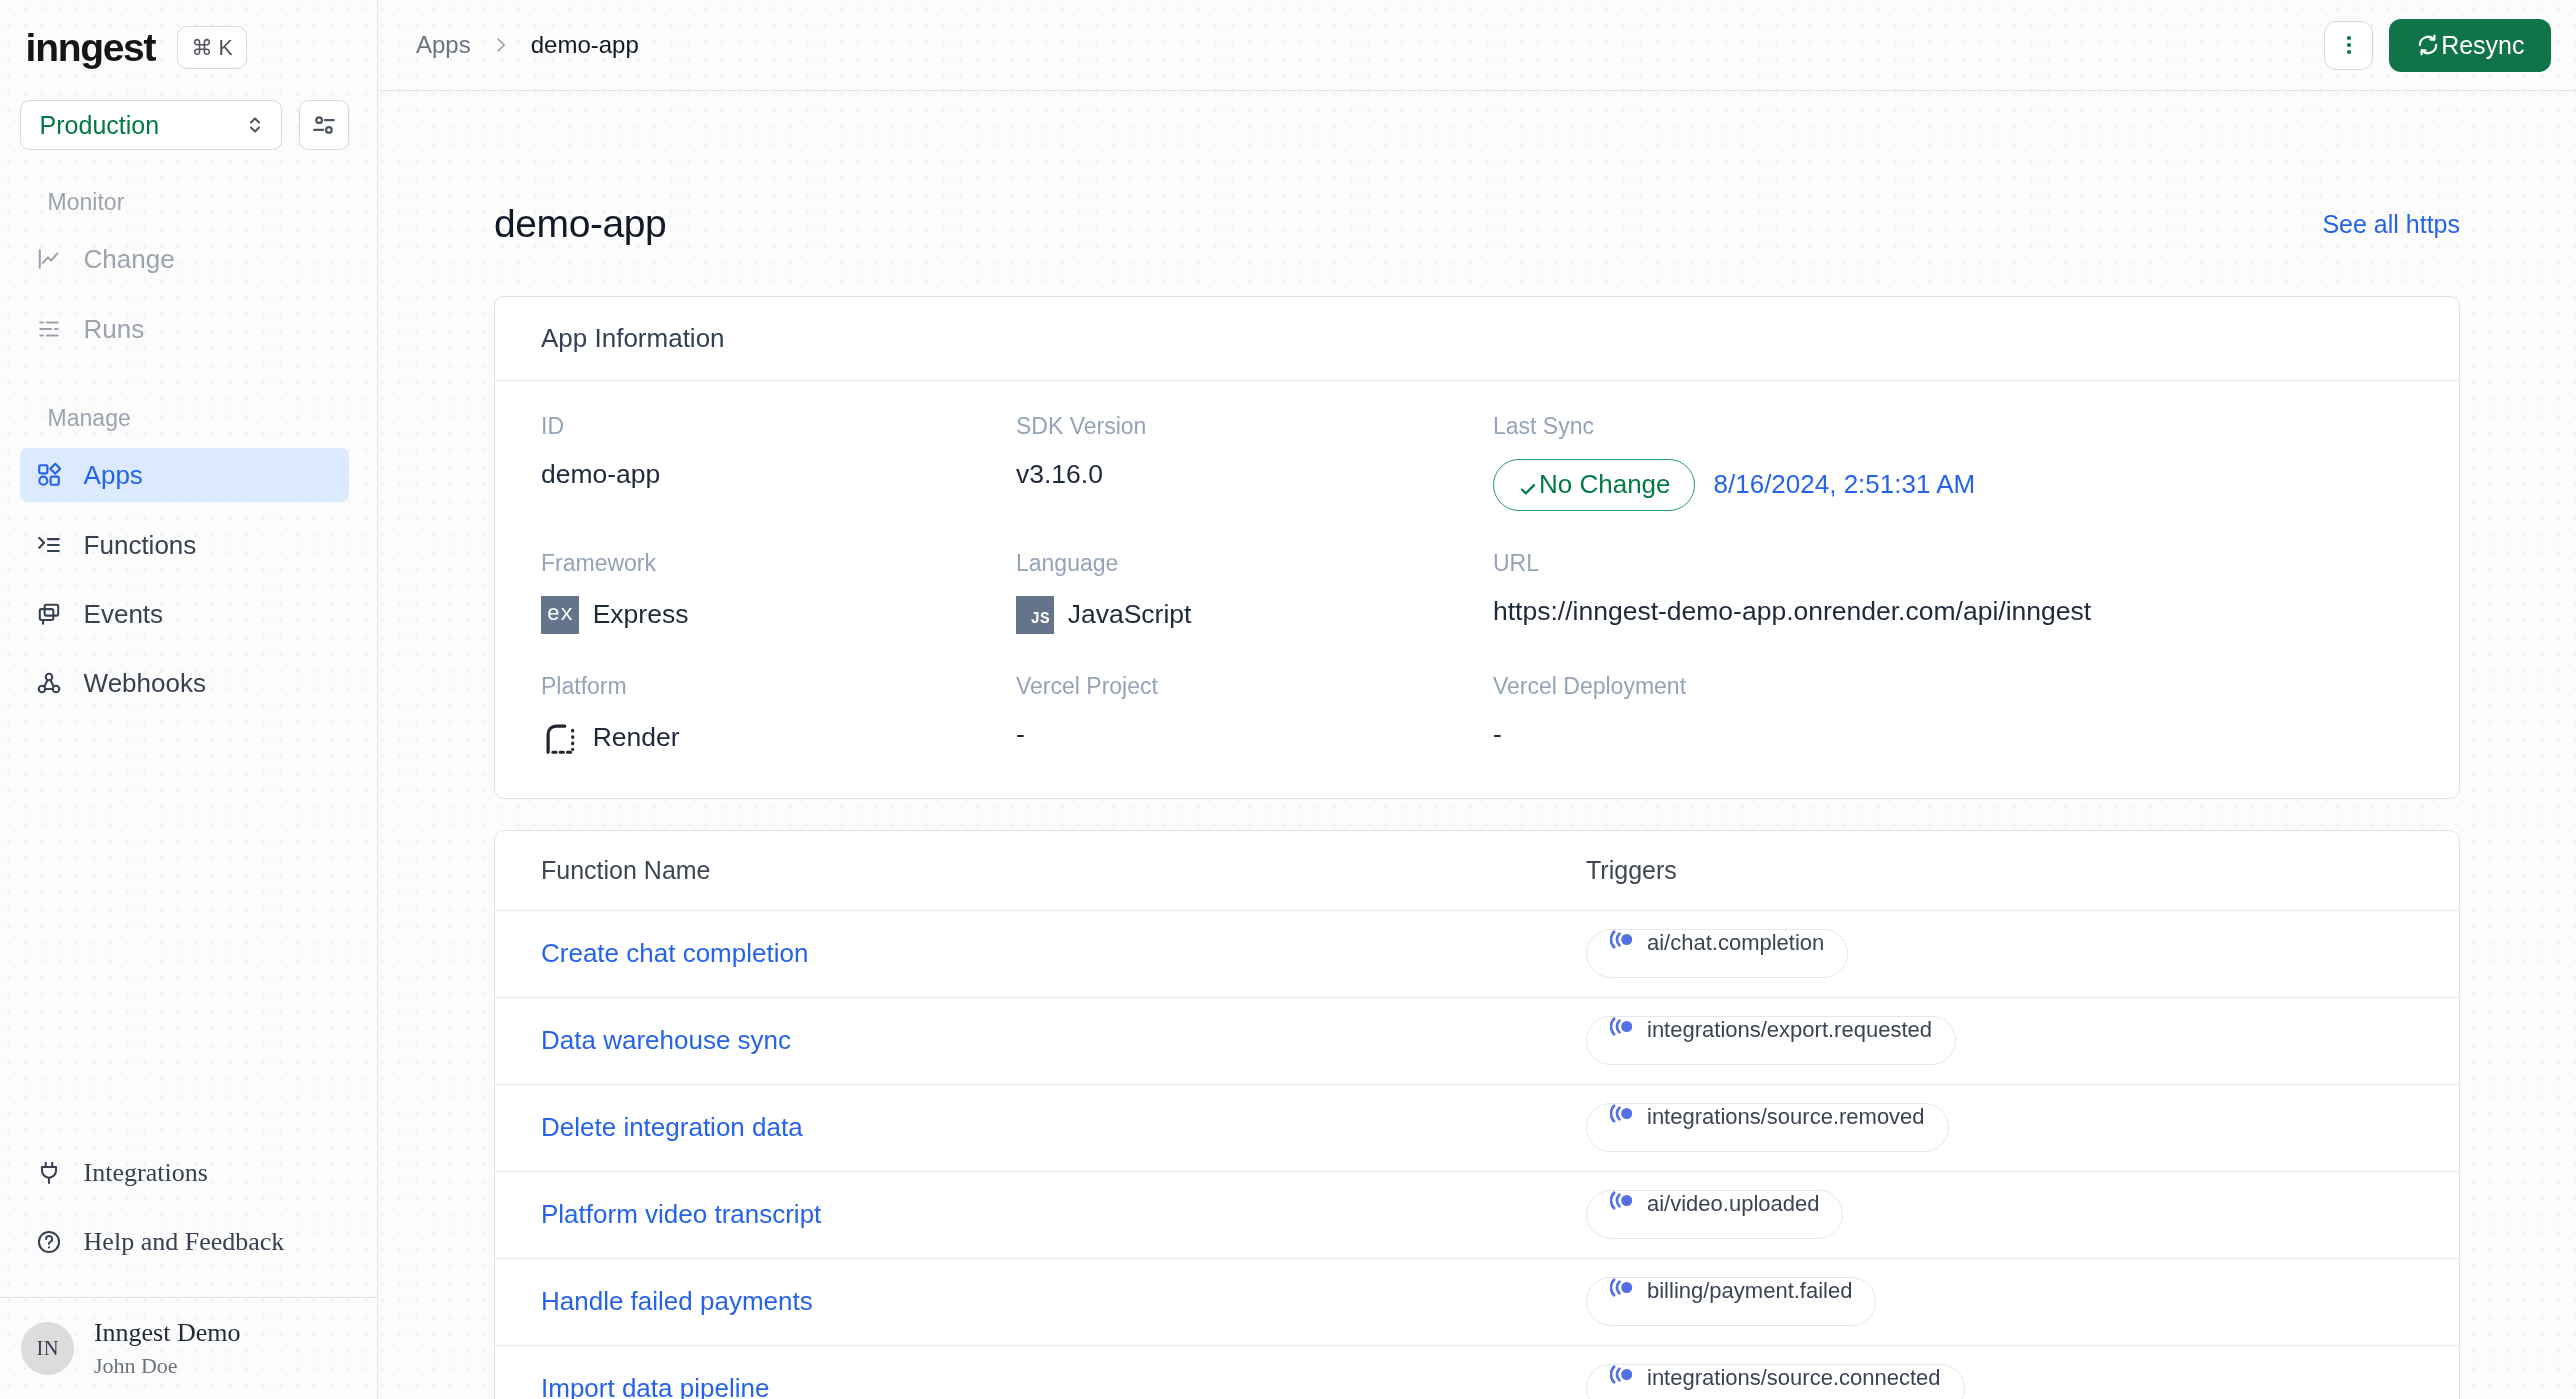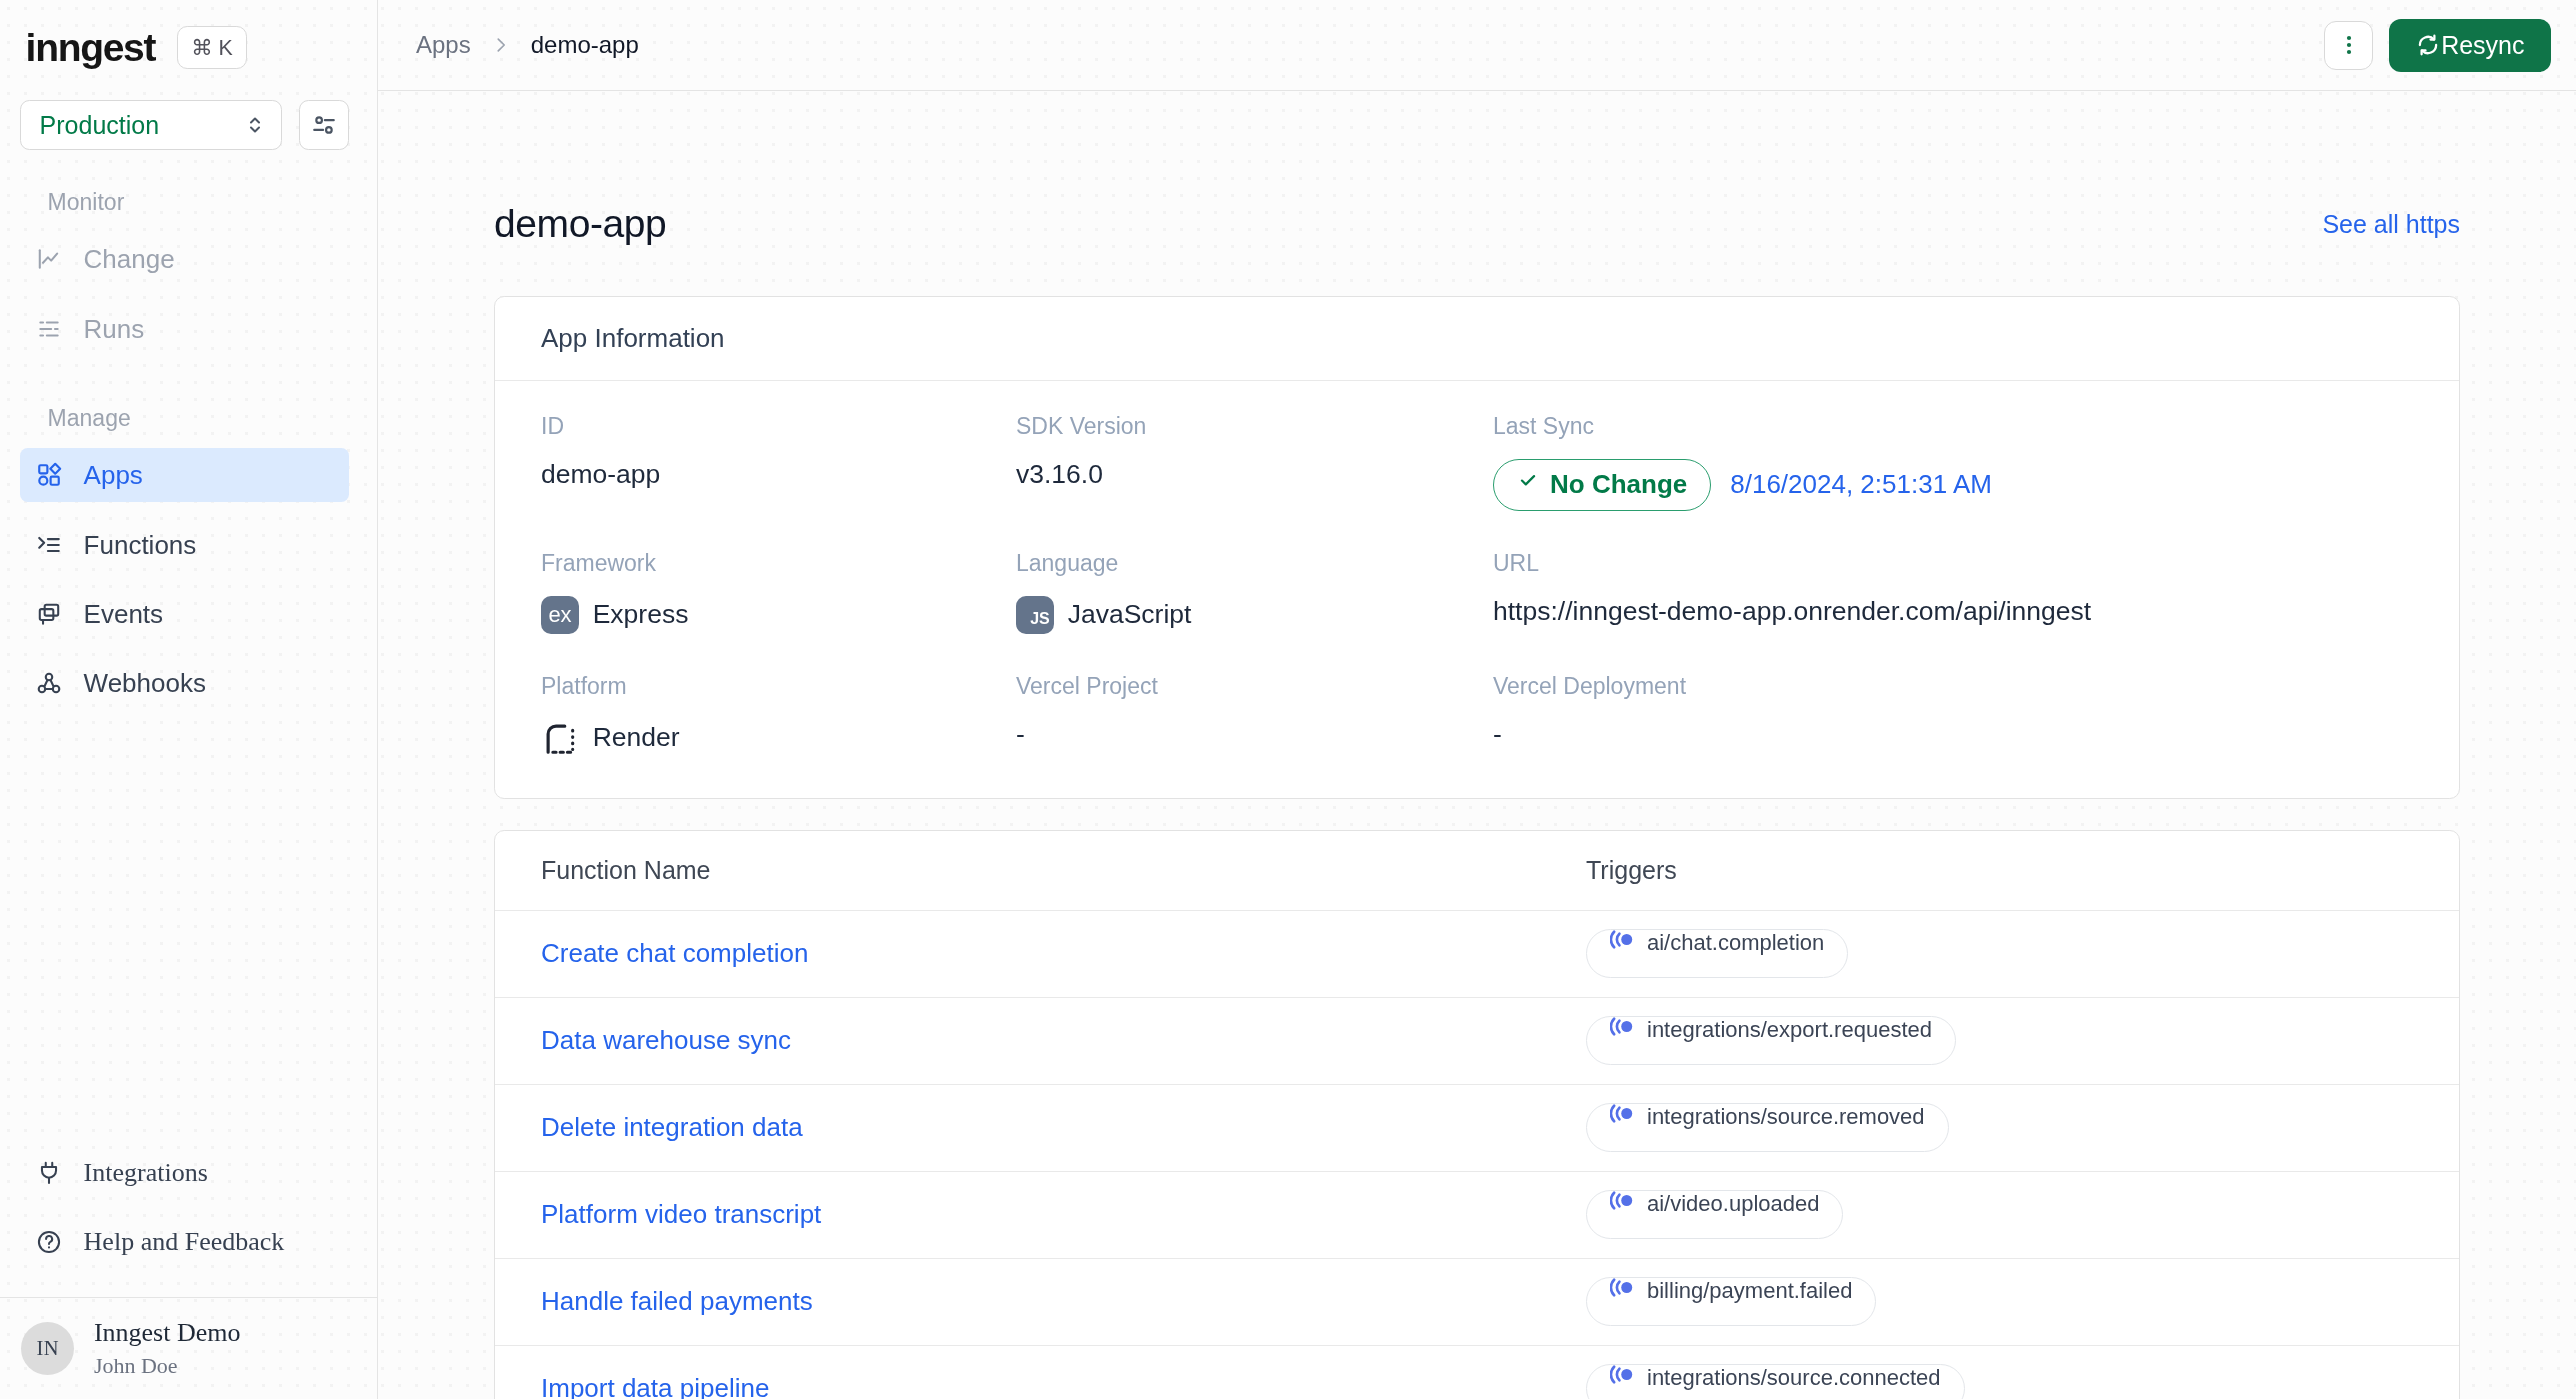--- a/index.html
+++ b/index.html
@@ -101,28 +101,28 @@
   .card{background:#fff;border:0.9px solid #e2e2e2;border-radius:10.2px;}
   .card-header{padding:26px 46px;border-bottom:0.9px solid #e9e9e9;font-size:26px;color:#334155;}
   .info-grid{
     display:grid;grid-template-columns:475px 477px 1fr;
     row-gap:39px;padding:32px 46px 41px;
   }
   .field-label{font-size:23px;color:var(--label-gray);margin-bottom:19px;}
   .field-value{font-size:26.5px;color:var(--value-dark);}
   .value-flex{display:flex;align-items:center;gap:13.7px;}
   .lang-chip{
-    width:38px;height:38px;border-radius:10px;background:#64748b;color:#fff;
-    display:flex;align-items:center;justify-content:center;font-size:22px;position:relative;
+    width:38px;height:38px;border-radius:0;background:#64748b;color:#fff;
+    display:flex;align-items:center;justify-content:center;font-size:22px;position:relative;font-family:Liberation Mono, monospace;
   }
   .lang-chip.js span{position:absolute;right:4.3px;bottom:6px;font-size:16px;font-weight:bold;}
   .sync-badge{
-    display:inline-flex;align-items:flex-start;gap:11px;
+    display:inline-flex;align-items:flex-end;
     border:1.7px solid #2a9d6e;border-radius:853px;padding:9.4px 23px;
-    color:var(--green-text);font-size:26px;font-weight:700;background:#fff;
+    color:var(--green-text);font-size:26px;font-weight:400;background:#fff;
   }
   .sync-date{font-size:26px;color:var(--link-blue);text-decoration:none;margin-left:19px;}
   .last-sync-value{display:flex;align-items:center;}
 
   .fn-card{margin-top:31px;}
   .fn-header{
     display:grid;grid-template-columns:1045px 1fr;align-items:center;
     height:79px;padding:0 46px;font-size:25px;font-weight:500;color:#3f4754;
   }
   .fn-row{

